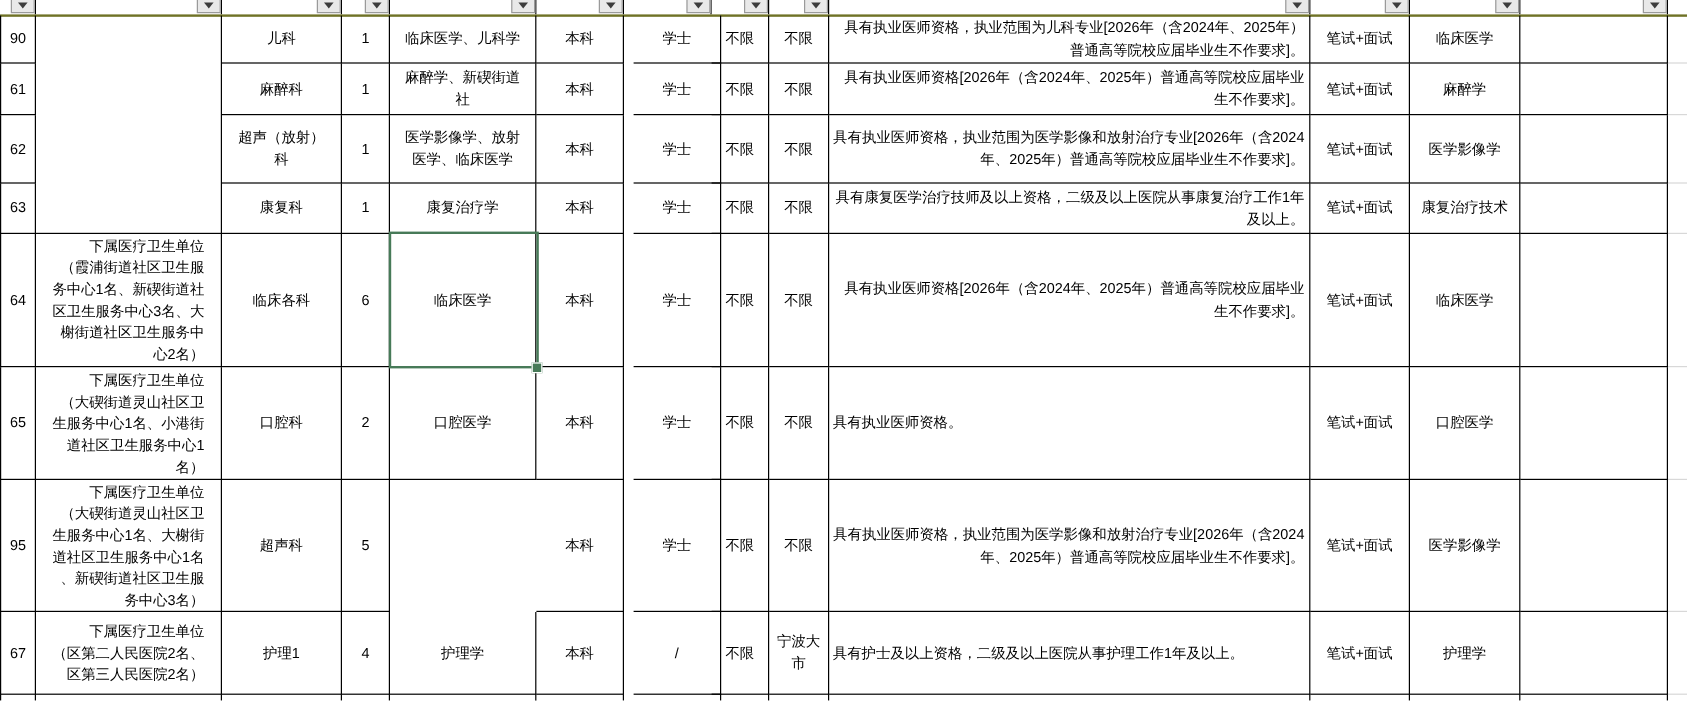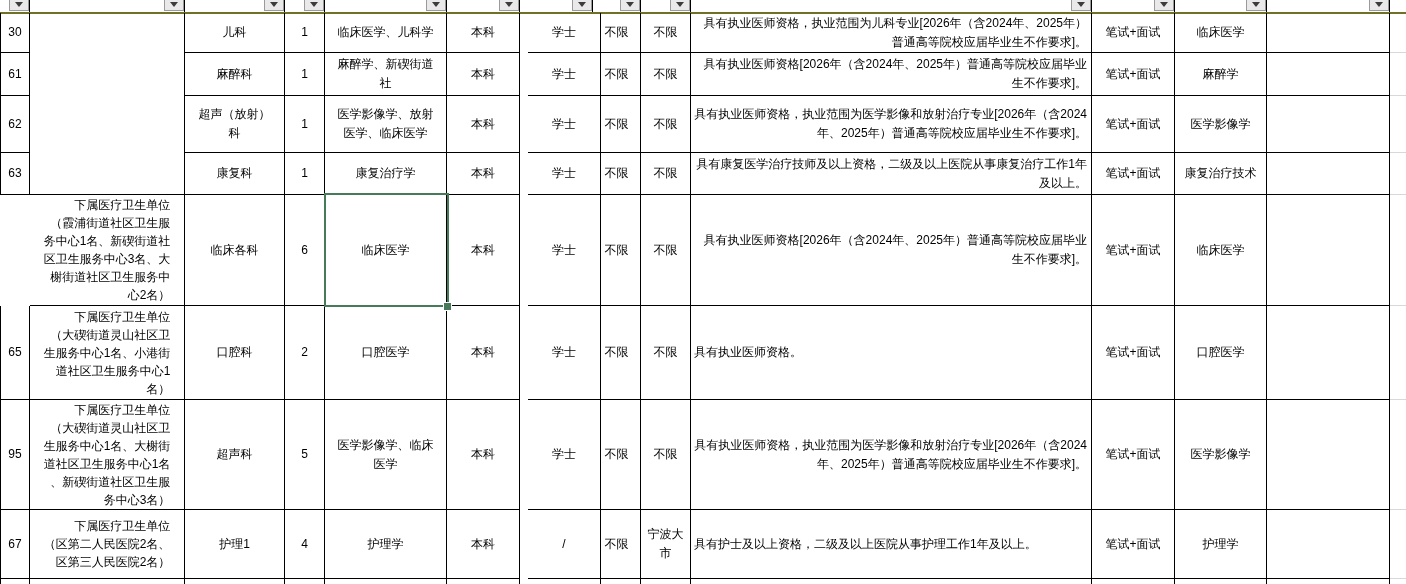--- a/index.html
+++ b/index.html
@@ -102,21 +102,21 @@
       <span class="ftri"></span>
     </div>
   <div class="fbtn" style="left:1369px">
       <span class="ftri"></span>
     </div>
 
   <div class="hline"></div>
 
   <div class="cell cB rB6063"></div>
 
-  <div class="cell cA r60">30</div>
+  <div class="cell cA r60">90</div>
   <div class="cell cC r60">儿科</div>
   <div class="cell cD r60">1</div>
   <div class="cell cE r60">临床医学、儿科学</div>
   <div class="cell cF r60">本科</div>
   <div class="cell cG r60">学士</div>
   <div class="cell cH r60">不限</div>
   <div class="cell cI r60">不限</div>
   <div class="cell cJ r60">具有执业医师资格，执业范围为儿科专业[2026年（含2024年、2025年）普通高等院校应届毕业生不作要求]。</div>
   <div class="cell cK r60">笔试+面试</div>
   <div class="cell cL r60">临床医学</div>
@@ -154,20 +154,21 @@
   <div class="cell cE r63">康复治疗学</div>
   <div class="cell cF r63">本科</div>
   <div class="cell cG r63">学士</div>
   <div class="cell cH r63">不限</div>
   <div class="cell cI r63">不限</div>
   <div class="cell cJ r63">具有康复医学治疗技师及以上资格，二级及以上医院从事康复治疗工作1年及以上。</div>
   <div class="cell cK r63">笔试+面试</div>
   <div class="cell cL r63">康复治疗技术</div>
   <div class="cell cM r63"></div>
 
+  <div class="cell cA r64">64</div>
   <div class="cell cB r64">下属医疗卫生单位
 （霞浦街道社区卫生服
 务中心1名、新碶街道社
 区卫生服务中心3名、大
 榭街道社区卫生服务中
 心2名）</div>
   <div class="cell cC r64">临床各科</div>
   <div class="cell cD r64">6</div>
   <div class="cell cE r64">临床医学</div>
   <div class="cell cF r64">本科</div>
@@ -199,21 +200,20 @@
 
   <div class="cell cA r66">95</div>
   <div class="cell cB r66">下属医疗卫生单位
 （大碶街道灵山社区卫
 生服务中心1名、大榭街
 道社区卫生服务中心1名
 、新碶街道社区卫生服
 务中心3名）</div>
   <div class="cell cC r66">超声科</div>
   <div class="cell cD r66">5</div>
-  <div class="cell cE r66">医学影像学、临床医学</div>
   <div class="cell cF r66">本科</div>
   <div class="cell cG r66">学士</div>
   <div class="cell cH r66">不限</div>
   <div class="cell cI r66">不限</div>
   <div class="cell cJ r66">具有执业医师资格，执业范围为医学影像和放射治疗专业[2026年（含2024年、2025年）普通高等院校应届毕业生不作要求]。</div>
   <div class="cell cK r66">笔试+面试</div>
   <div class="cell cL r66">医学影像学</div>
   <div class="cell cM r66"></div>
 
   <div class="cell cA r67">67</div>

